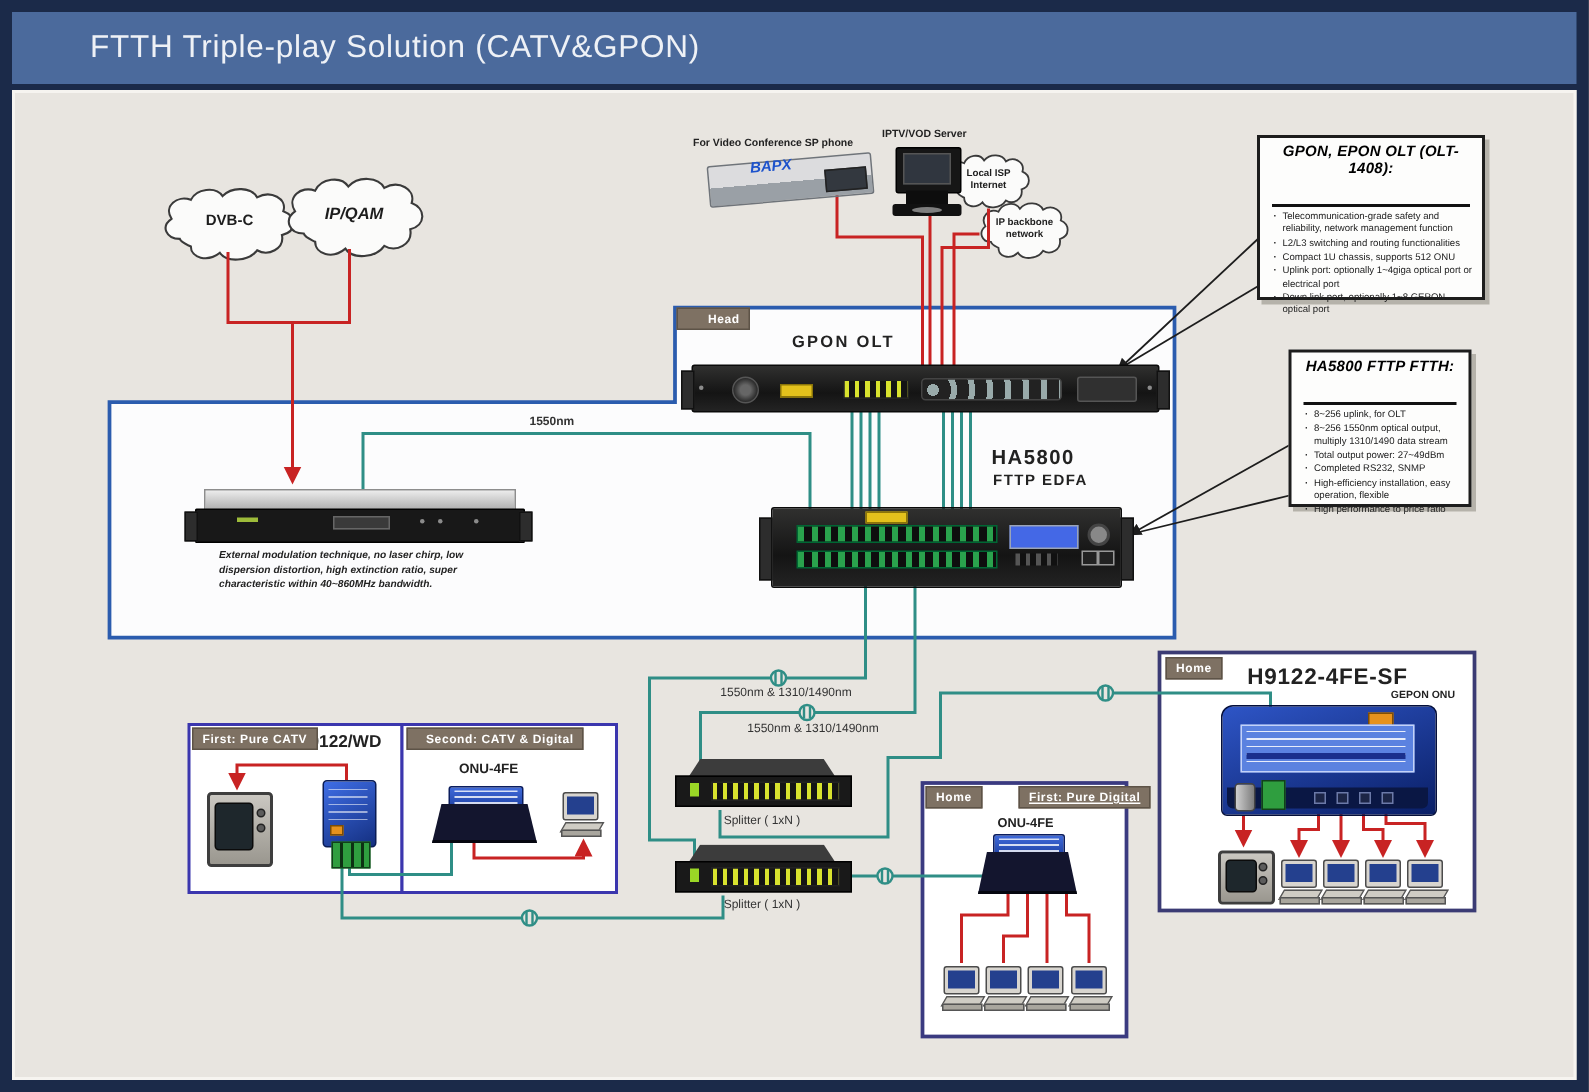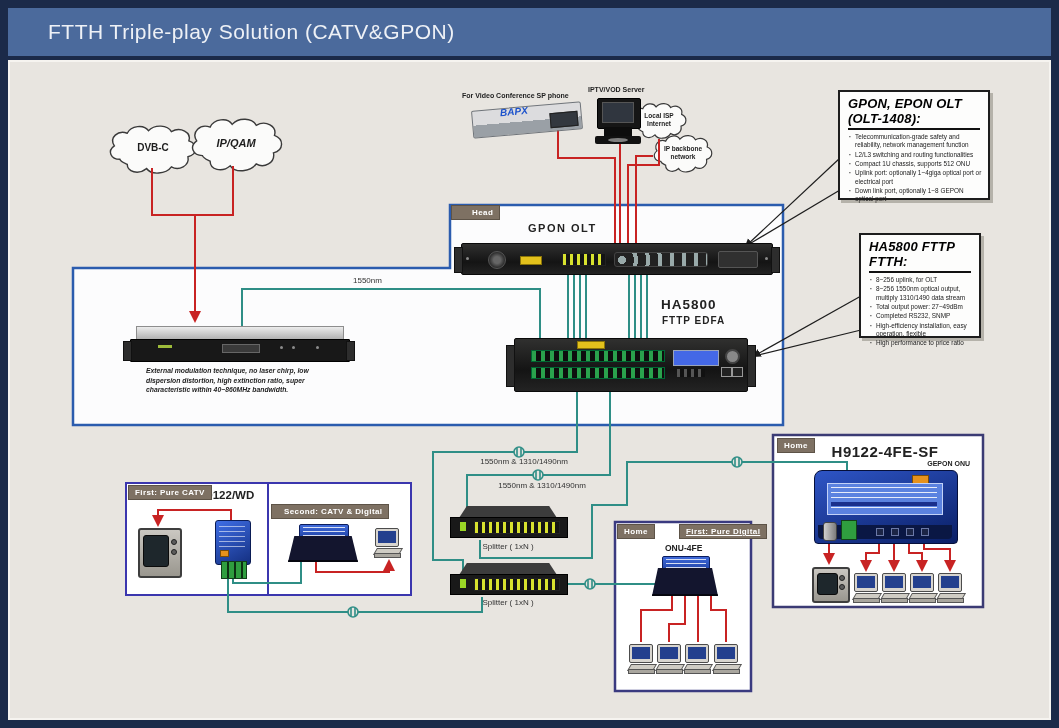--- a/index.html
+++ b/index.html
@@ -1,32 +1,32 @@
 <!DOCTYPE html>
 <html><head>
 <meta charset="utf-8">
 <style>
   html,body{margin:0;padding:0;background:#0e1830;}
   .stage{position:relative;width:1059px;height:728px;background:#1b2a49;overflow:hidden;
          font-family:"Liberation Sans","DejaVu Sans",sans-serif;}
   .titlebar{position:absolute;left:8px;top:8px;width:1043px;height:48px;background:#4b6a9c;
-            color:#eef1f6;font-size:21px;letter-spacing:.5px;display:flex;align-items:center;padding-left:40px;box-sizing:border-box;}
+            color:#eef1f6;font-size:21px;letter-spacing:.5px;display:flex;align-items:center;padding-left:52px;box-sizing:border-box;}
   .canvas{position:absolute;left:8px;top:60px;width:1043px;height:660px;background:#e8e5e0;border:2px solid #f6f4f0;box-sizing:border-box;}
   svg.wires{position:absolute;left:0;top:0;width:1059px;height:728px;z-index:2;}
   .lay{position:absolute;left:0;top:0;width:100%;height:100%;}
   .dev{z-index:3;} .txt{z-index:4;}
   .abs{position:absolute;}
   .lbl{position:absolute;color:#222;font-weight:bold;}
   .chip{position:absolute;z-index:5;background:#7e7163;color:#fff;font-weight:bold;font-size:8px;
         padding:2px 6px;border:1px solid #5d5347;letter-spacing:.4px;white-space:nowrap;}
   .cloud-label{position:absolute;z-index:5;text-align:center;font-weight:bold;color:#1d1d1d;white-space:pre-line;line-height:1.25;}
   
   .spec{position:absolute;z-index:5;background:#fdfdfc;border:2px solid #1d1d1d;box-shadow:3px 3px 0 rgba(120,115,105,.45);
         padding:3px 6px 4px 6px;box-sizing:border-box;}
-  .spec h3{margin:1px 2px 2px 2px;font-size:13px;font-style:italic;text-align:left;border-bottom:2px solid #111;padding-bottom:2px;letter-spacing:.2px;}
+  .spec h3{margin:1px 2px 2px 2px;font-size:10px;font-style:italic;text-align:center;border-bottom:2px solid #111;padding-bottom:18px;letter-spacing:.2px;}
   .spec ul{margin:3px 0 0 2px;padding:0 0 0 7px;list-style:none;}
   .spec li{font-size:6.4px;line-height:1.3;color:#222;position:relative;margin-bottom:1px;}
   .spec li::before{content:"·";position:absolute;left:-6px;font-weight:bold;}
   
   .rack{position:absolute;background:linear-gradient(#30302f,#141414 60%,#232323);border-radius:2px;border:1px solid #0a0a0a;}
   .ear{position:absolute;width:7px;background:#2d2d2d;border:1px solid #111;}
   .dot{position:absolute;width:3px;height:3px;border-radius:50%;background:#8b8b8b;}
   .pc{position:absolute;width:26px;height:30px;}
   .pc .scr{position:absolute;left:1px;top:0;width:22px;height:17px;background:#d8d5cf;border:1px solid #4c4c4c;border-radius:2px;}
   .pc .scr i{position:absolute;left:2px;top:2px;right:2px;bottom:3px;background:#24408e;display:block;}
@@ -337,21 +337,21 @@
     <div class="cloud-label" style="left:654px;top:145px;width:58px;font-size:6.5px;">IP backbone
 network</div>
 
     <div class="lbl" style="left:462px;top:92px;font-size:7px;">For  Video  Conference  SP  phone</div>
     <div class="lbl" style="left:588px;top:86px;font-size:7px;">IPTV/VOD  Server</div>
 
     <div class="chip" style="left:451px;top:205px;padding-left:20px;">Head</div>
     <div class="lbl" style="left:528px;top:222px;font-size:11px;letter-spacing:1.5px;">GPON  OLT</div>
     <div class="lbl" style="left:661px;top:297px;font-size:13.5px;letter-spacing:1px;">HA5800</div>
     <div class="lbl" style="left:662px;top:315px;font-size:10px;letter-spacing:1px;">FTTP  EDFA</div>
-    <div class="lbl" style="left:353px;top:276px;font-size:8px;font-weight:normal;color:#333;">1550nm</div>
+    <div class="lbl" style="left:353px;top:276px;font-size:8px;font-weight:bold;color:#333;">1550nm</div>
     <div style="position:absolute;left:146px;top:366px;width:192px;font-size:6.8px;font-weight:bold;font-style:italic;color:#222;line-height:1.4;">External modulation technique, no laser chirp, low dispersion distortion, high extinction ratio, super characteristic within 40~860MHz bandwidth.</div>
 
     <div class="spec" style="left:838px;top:90px;width:152px;height:110px;">
       <h3>GPON, EPON OLT  (OLT-1408):</h3>
       <ul>
         <li>Telecommunication-grade safety and reliability, network management function</li>
         <li>L2/L3 switching and routing functionalities</li>
         <li>Compact 1U chassis, supports 512 ONU</li>
         <li>Uplink port: optionally 1~4giga optical port or electrical port</li>
         <li>Down link port, optionally 1~8 GEPON optical port</li>
@@ -369,21 +369,21 @@
       </ul>
     </div>
 
     <div class="lbl" style="left:468px;top:457px;width:112px;text-align:center;font-size:8px;font-weight:normal;color:#333;">1550nm &amp; 1310/1490nm</div>
     <div class="lbl" style="left:486px;top:481px;width:112px;text-align:center;font-size:8px;font-weight:normal;color:#333;">1550nm &amp; 1310/1490nm</div>
     <div class="lbl" style="left:450px;top:542px;width:116px;text-align:center;font-size:8px;font-weight:normal;color:#333;">Splitter ( 1xN )</div>
     <div class="lbl" style="left:450px;top:598px;width:116px;text-align:center;font-size:8px;font-weight:normal;color:#333;">Splitter ( 1xN )</div>
 
     <div class="chip" style="left:128px;top:485px;">First:  Pure  CATV</div>
     <div class="lbl" style="left:198px;top:489px;font-size:11.5px;">H9122/WD</div>
-    <div class="chip" style="left:271px;top:504px;padding-left:12px;">Second:  CATV  &amp;  Digital</div>
+    <div class="chip" style="left:271px;top:485px;padding-left:12px;">Second:  CATV  &amp;  Digital</div>
     <div class="lbl" style="left:306px;top:507px;font-size:9px;">ONU-4FE</div>
 
     <div class="chip" style="left:617px;top:524px;">Home</div>
     <div class="chip" style="left:679px;top:524px;text-decoration:underline;">First:  Pure  Digital</div>
     <div class="lbl" style="left:665px;top:543px;font-size:8.5px;">ONU-4FE</div>
 
     <div class="chip" style="left:777px;top:438px;">Home</div>
     <div class="lbl" style="left:814px;top:443px;width:142px;text-align:center;font-size:15px;letter-spacing:.5px;">H9122-4FE-SF</div>
     <div class="lbl" style="left:898px;top:460px;width:72px;text-align:right;font-size:7px;">GEPON  ONU</div>
   </div>

